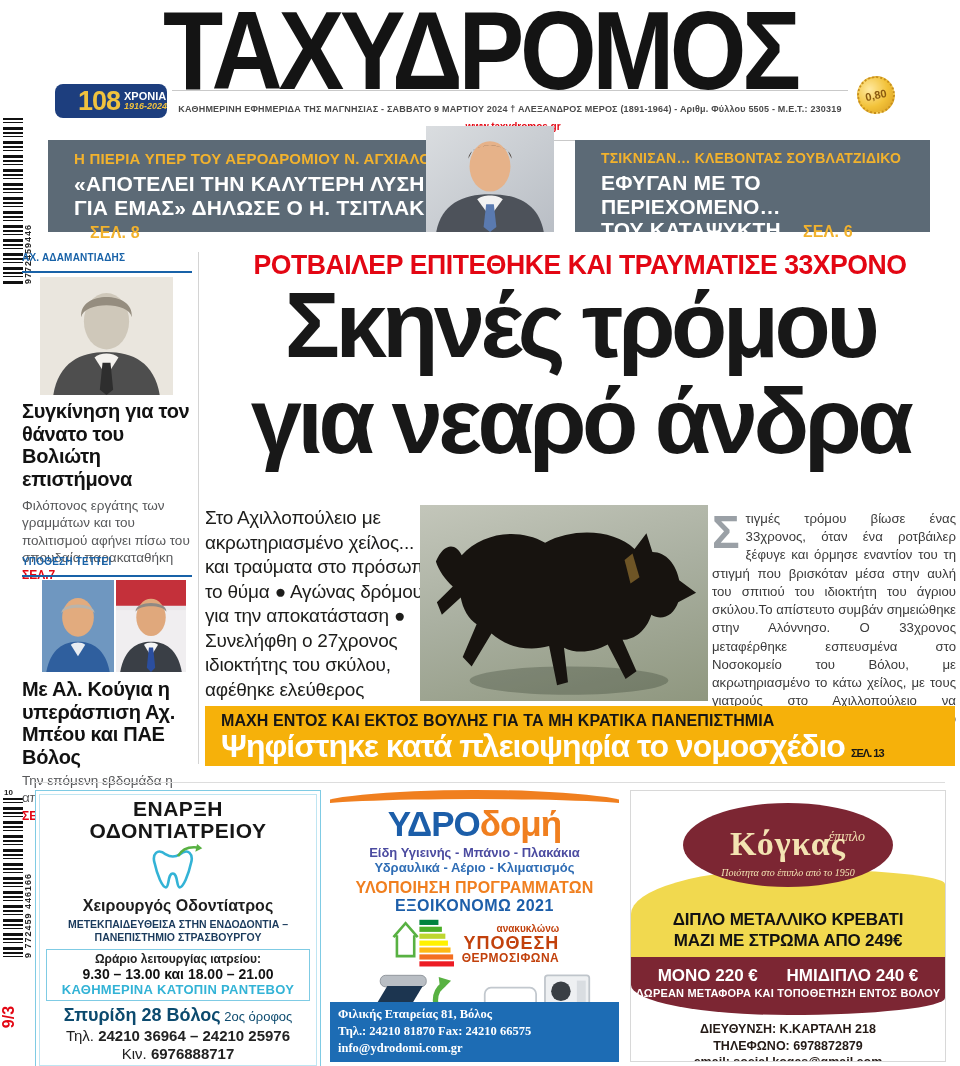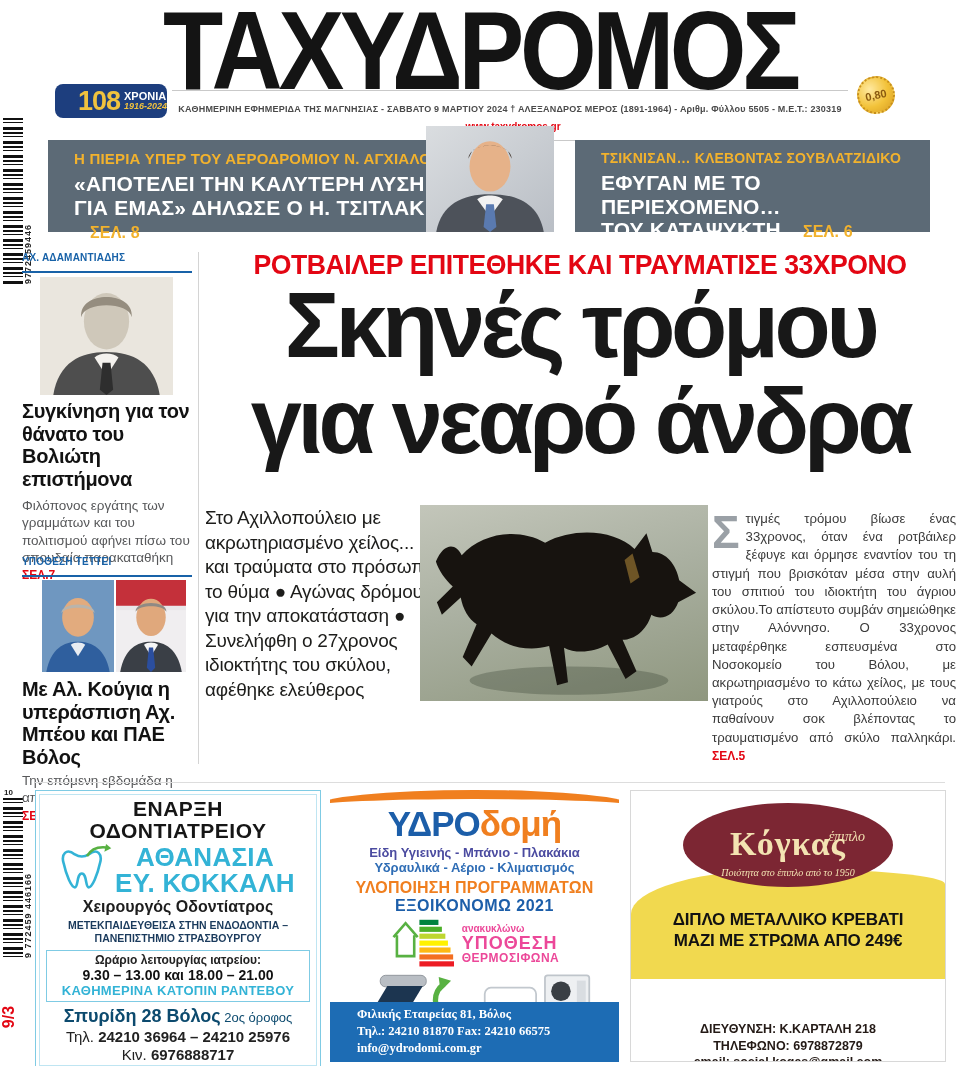--- a/index.html
+++ b/index.html
@@ -98,27 +98,27 @@
   .ad-hydro { position:absolute; left:330px; top:790px; width:289px; height:272px; background:#fff;
     text-align:center; overflow:hidden; }
   .hydro-arc { height:16px; border-top:9px solid #f07f1f; border-radius:50% 50% 0 0 / 100% 100% 0 0; width:110%; margin-left:-5%; }
   .hydro-logo { font-size:35px; font-weight:900; line-height:1; letter-spacing:-1px; }
   .hydro-logo .b { color:#1c5ea9; } .hydro-logo .o { color:#f07f1f; font-weight:700; }
   .hydro-prod1 { color:#4b4ba0; font-size:13px; font-weight:700; margin-top:4px; }
   .hydro-prod2 { color:#2f6db5; font-size:13px; font-weight:700; }
   .hydro-prog1 { color:#f07f1f; font-size:16px; font-weight:900; margin-top:4px; letter-spacing:.2px; }
   .hydro-prog2 { color:#1c5ea9; font-size:16px; font-weight:900; letter-spacing:.5px; }
   .hydro-mid { display:flex; align-items:center; justify-content:center; gap:8px; margin-top:3px; }
-  .recycle-txt { color:#ec4899; text-align:left; line-height:1; }
+  .recycle-txt { color:#c2410c; text-align:right; line-height:1; }
   .recycle-txt .r1 { font-size:10px; font-weight:700; }
   .recycle-txt .r2 { font-size:18px; font-weight:900; letter-spacing:1px; }
   .recycle-txt .r3 { font-size:12px; font-weight:900; letter-spacing:.5px; }
   .hydro-foot { position:absolute; left:0; bottom:0; width:100%; background:#1d6cb4; color:#fff;
     font-family:"Liberation Serif", serif; font-weight:700; font-size:12.5px; text-align:left;
-    padding:4px 27px 5px; line-height:1.35; }
+    padding:4px 8px 5px; line-height:1.35; }
 
   
   .ad-kogas { position:absolute; left:630px; top:790px; width:316px; height:272px; background:#fff;
     border:1px solid #d8d8d8; text-align:center; overflow:hidden; }
   .kogas-yellow { position:absolute; left:0; top:78px; width:100%; height:110px; background:#f1d94f;
     border-radius:100% 100% 0 0 / 90px 30px 0 0; }
   .kogas-oval { position:absolute; left:50%; transform:translateX(-50%); top:12px; width:210px; height:84px;
     background:#7c2633; border-radius:50%; color:#f3e3b2; z-index:2; }
   .kogas-oval .small { font-family:"Liberation Serif", serif; font-style:italic; font-size:14px; position:absolute; right:28px; top:10px;margin-top:16px; }
   .kogas-oval .big { font-family:"Liberation Serif", serif; font-size:34px; font-weight:700; position:absolute; left:0; right:0; top:22px; letter-spacing:1px; }
@@ -255,38 +255,40 @@
       <ellipse cx="150" cy="112" rx="100" ry="9" fill="rgba(40,50,35,.28)"></ellipse>
       <path d="M16 36 C24 24 36 24 42 32 C62 18 98 14 126 24 C156 14 196 16 216 28 L228 18 L234 30 C248 30 258 38 261 48 L278 56 L260 62 C255 71 243 74 233 70 C228 80 216 86 204 86 L218 106 L207 111 L189 89 C175 94 157 95 145 91 L149 113 L138 115 L130 90 C108 94 86 90 72 82 L52 103 L43 97 L57 76 C49 73 43 66 41 59 L22 70 L17 62 L33 52 C25 47 19 42 16 36 Z" fill="#17130f"></path>
       <path d="M214 31 L221 46 L212 50 L206 35 Z" fill="#6e5526"></path>
     </svg>
   </div>
 
   <div class="main-body">
     <span class="dropcap">Σ</span><span>τιγμές τρόμου βίωσε ένας 33χρονος, όταν ένα ροτβάιλερ ξέφυγε και όρμησε εναντίον του τη στιγμή που βρισκόταν μέσα στην αυλή του σπιτιού του ιδιοκτήτη του άγριου σκύλου.Το απίστευτο συμβάν σημειώθηκε στην Αλόννησο. Ο 33χρονος μεταφέρθηκε εσπευσμένα στο Νοσοκομείο του Βόλου, με ακρωτηριασμένο το κάτω χείλος, με τους γιατρούς στο Αχιλλοπούλειο να παθαίνουν σοκ βλέποντας το τραυματισμένο από σκύλο παλληκάρι. </span><span class="pg-red">ΣΕΛ.5</span>
   </div>
 
+  <div class="banner">
+    <div class="kicker">ΜΑΧΗ ΕΝΤΟΣ ΚΑΙ ΕΚΤΟΣ ΒΟΥΛΗΣ ΓΙΑ ΤΑ ΜΗ ΚΡΑΤΙΚΑ ΠΑΝΕΠΙΣΤΗΜΙΑ</div>
+    <div class="hl">
+      <span>Ψηφίστηκε κατά πλειοψηφία το νομοσχέδιο</span><span class="pg">ΣΕΛ. 13</span>
+    </div>
+  </div>
 
   <div class="ads-rule"></div>
 
   <div class="ad-dentist">
     <div class="dent-open">
       <span>ΕΝΑΡΞΗ</span><br>
       <span>ΟΔΟΝΤΙΑΤΡΕΙΟΥ</span>
     </div>
     <div class="dent-row">
       <svg width="52" height="52" viewBox="0 0 60 60">
         <path d="M16 12 C6 4 0 12 3 22 C6 36 12 50 16 50 C20 50 18 34 24 34 C30 34 28 50 32 50 C36 50 42 36 45 22 C48 12 42 4 32 12 C27 15 21 15 16 12 Z" fill="#fff" stroke="#33b3d6" stroke-width="3"></path>
         <path d="M30 14 C34 7 42 3 52 4" fill="none" stroke="#58b142" stroke-width="3"></path>
         <path d="M52 0 L58 5 L50 9 Z" fill="#58b142"></path>
       </svg>
-      <div class="dent-name">
-        <span>ΑΘΑΝΑΣΙΑ</span><br>
-        <span>ΕΥ. ΚΟΚΚΑΛΗ</span>
-      </div>
     </div>
     <div class="dent-title">Χειρουργός Οδοντίατρος</div>
     <div class="dent-cred">
       <span>ΜΕΤΕΚΠΑΙΔΕΥΘΕΙΣΑ ΣΤΗΝ ΕΝΔΟΔΟΝΤΙΑ –</span><br>
       <span>ΠΑΝΕΠΙΣΤΗΜΙΟ ΣΤΡΑΣΒΟΥΡΓΟΥ</span>
     </div>
     <div class="dent-hours">
       <div class="l1">Ωράριο λειτουργίας ιατρείου:</div>
       <div class="l2">9.30 – 13.00 και 18.00 – 21.00</div>
       <div class="l3">ΚΑΘΗΜΕΡΙΝΑ ΚΑΤΟΠΙΝ ΡΑΝΤΕΒΟΥ</div>
@@ -353,20 +355,27 @@
     <div class="kogas-yellow"></div>
     <div class="kogas-oval">
       <span class="small">έπιπλο</span>
       <span class="big">Κόγκας</span>
       <span class="tag">Ποιότητα στο έπιπλο από το 1950</span>
     </div>
     <div class="kogas-offer">
       <span>ΔΙΠΛΟ ΜΕΤΑΛΛΙΚΟ ΚΡΕΒΑΤΙ</span><br>
       <span>ΜΑΖΙ ΜΕ ΣΤΡΩΜΑ ΑΠΟ 249€</span>
     </div>
+    <div class="kogas-band">
+      <div class="p">
+        <span>ΜΟΝΟ 220 €</span>
+        <span>ΗΜΙΔΙΠΛΟ 240 €</span>
+      </div>
+      <div class="d">ΔΩΡΕΑΝ ΜΕΤΑΦΟΡΑ ΚΑΙ ΤΟΠΟΘΕΤΗΣΗ ΕΝΤΟΣ ΒΟΛΟΥ</div>
+    </div>
     <div class="kogas-contact">
       <div>ΔΙΕΥΘΥΝΣΗ: Κ.ΚΑΡΤΑΛΗ 218</div>
       <div>ΤΗΛΕΦΩΝΟ: 6978872879</div>
       <div>email: social.kogas@gmail.com</div>
     </div>
   </div>
 
 </div>
 
 </body></html>

